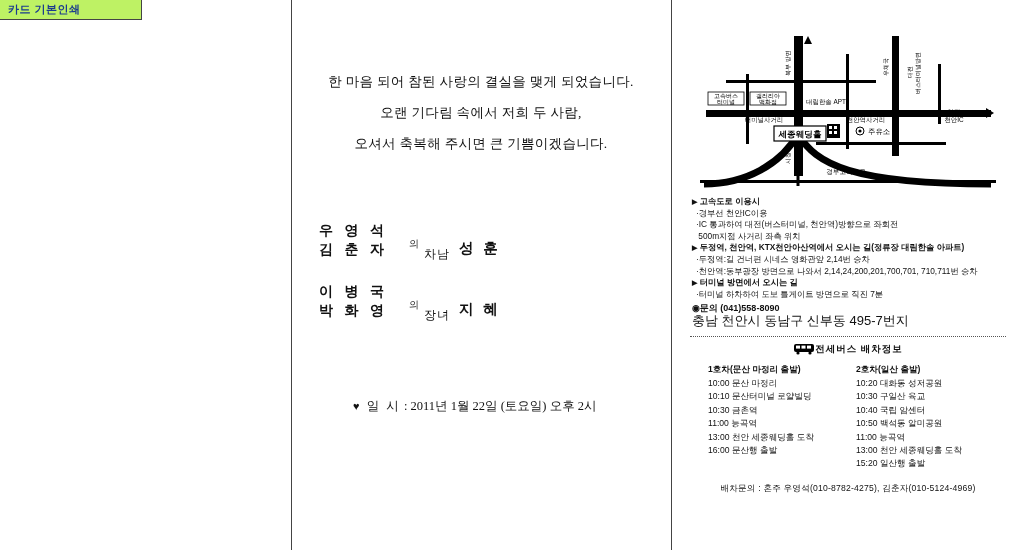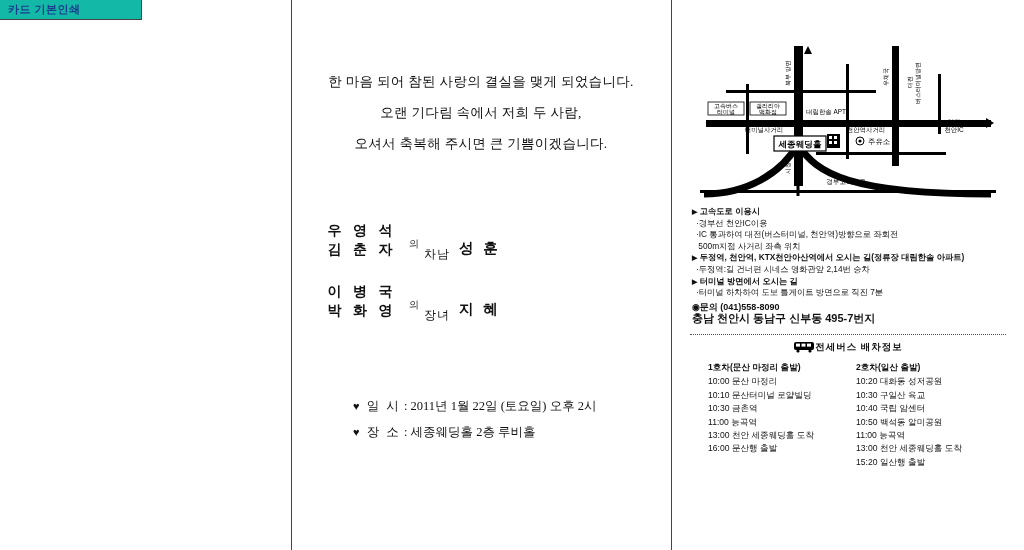--- a/index.html
+++ b/index.html
@@ -16,21 +16,21 @@
 
   
   .vline { position:absolute; top:0; bottom:0; width:0; border-left:1px solid #444; }
   .vline.a { left:291px; }
   .vline.b { left:671px; }
 
   
   .hdr-tab {
     position:absolute; left:0; top:0; width:142px; height:20px;
     border-right:1px solid #444; border-bottom:1px solid #444;
-    background:#14b8a6;
+    background:#bef264;
     display:flex; align-items:center;
     padding-left:8px;
     font-family:"Liberation Sans", sans-serif;
     font-size:11px; color:#1b3b8f; font-weight:bold;
     letter-spacing:0.5px;
   }
 
   
   .center {
     position:absolute; left:291px; top:0; width:380px; height:550px;
@@ -49,21 +49,21 @@
     padding-left:28px;
   }
   .pblock { display:flex; align-items:center; margin-bottom:7px; }
   .names {
     width:86px;
     font-size:14px;
     line-height:19px;
     letter-spacing:4px;
     font-weight:bold;
   }
-  .names div { white-space:nowrap;text-align:center; }
+  .names div { white-space:nowrap; }
   .rel {
     font-size:10px;
     padding:0 5px 0 4px;
     position:relative; top:4px;
     color:#222;
   }
   .reltag { font-size:12px; padding-right:9px; position:relative; top:14px; letter-spacing:1px;}
   .child { font-size:14.5px; font-weight:bold; letter-spacing:3px; position:relative; top:8px;}
   .gap { height:16px; }
 
@@ -72,40 +72,40 @@
     padding-left:62px;
     font-size:12.5px;
     line-height:26px;
   }
   .detail .heart { color:#111; font-size:11px; padding-right:4px;}
   .detail .sp { letter-spacing:2px; }
 
   
   .right {
     position:absolute; left:672px; top:0; width:352px; height:550px;
-    padding:24px 14px 0 14px;
+    padding:14px 14px 0 14px;
   }
 
   
   .map-wrap { position:relative; width:324px; height:176px; margin:0 auto; }
   .map-wrap svg { display:block; }
 
   .dirs {
     margin-top:6px;
     font-family:"Liberation Sans", sans-serif;
     font-size:8.3px;
     line-height:11.6px;
     color:#111;
     padding-left:6px;
   }
   .dirs .h { font-weight:bold; }
   .dirs .h .tri { font-size:7px; }
   .dirs .sub { padding-left:4px; }
   .dirs .tel { font-weight:bold; padding-top:3px; font-size:9px;}
-  .dirs .addr { font-weight:bold; font-size:11px; }
+  .dirs .addr { font-weight:normal; font-size:13px; }
 
   .dashed {
     border-top:1px dotted #555;
     margin:9px 4px 6px 4px;
   }
 
   .bus-title {
     text-align:center;
     font-family:"Liberation Sans", sans-serif;
     font-size:9.5px;
@@ -181,26 +181,20 @@
 
     </div>
 
     <div class="detail">
       <div>
         <span class="heart">♥</span>
         <span class="sp">일  시</span>
         <span> : </span>
         <span>2011년 1월 22일 (토요일) 오후 2시</span>
       </div>
-      <div>
-        <span class="heart">♥</span>
-        <span class="sp">장  소</span>
-        <span> : </span>
-        <span>세종웨딩홀 2층 루비홀</span>
-      </div>
     </div>
 
   </div>
 
   <div class="right">
 
     <div class="map-wrap">
       <svg width="324" height="176" viewBox="0 0 324 176" xmlns="http://www.w3.org/2000/svg">
 
         <rect x="108" y="22" width="9" height="140" fill="#000"></rect>
@@ -264,20 +258,21 @@
       <div>
         <div class="h"><span class="tri">▶</span> <span>고속도로 이용시</span></div>
         <div class="sub">·<span>경부선 천안IC이용</span></div>
         <div class="sub">·<span>IC 통과하여 대전(버스터미널, 천안역)방향으로 좌회전</span></div>
         <div class="sub">&nbsp;<span>500m지점 사거리 좌측 위치</span></div>
       </div>
 
       <div>
         <div class="h"><span class="tri">▶</span> <span>두정역, 천안역, KTX천안아산역에서 오시는 길(정류장 대림한솔 아파트)</span></div>
         <div class="sub">·<span>두정역:길 건너편 시네스 영화관앞 2,14번 승차</span></div>
+        <div class="sub">·<span>천안역:동부광장 방면으로 나와서 2,14,24,200,201,700,701, 710,711번 승차</span></div>
       </div>
 
       <div>
         <div class="h"><span class="tri">▶</span> <span>터미널 방면에서 오시는 길</span></div>
         <div class="sub">·<span>터미널 하차하여 도보 틀게이트 방면으로 직진 7분</span></div>
       </div>
 
       <div class="tel">◉문의 (041)558-8090</div>
       <div class="addr">충남 천안시 동남구 신부동 495-7번지</div>
     </div>
@@ -313,16 +308,17 @@
         <div><span>10:20</span> <span>대화동 성저공원</span></div>
         <div><span>10:30</span> <span>구일산 육교</span></div>
         <div><span>10:40</span> <span>국립 암센터</span></div>
         <div><span>10:50</span> <span>백석동 알미공원</span></div>
         <div><span>11:00</span> <span>능곡역</span></div>
         <div><span>13:00</span> <span>천안 세종웨딩홀 도착</span></div>
         <div><span>15:20</span> <span>일산행 출발</span></div>
       </div>
     </div>
 
+    <div class="bus-foot">배차문의 : 혼주 우영석(010-8782-4275), 김춘자(010-5124-4969)</div>
 
   </div>
 
 </div>
 
 </body></html>

